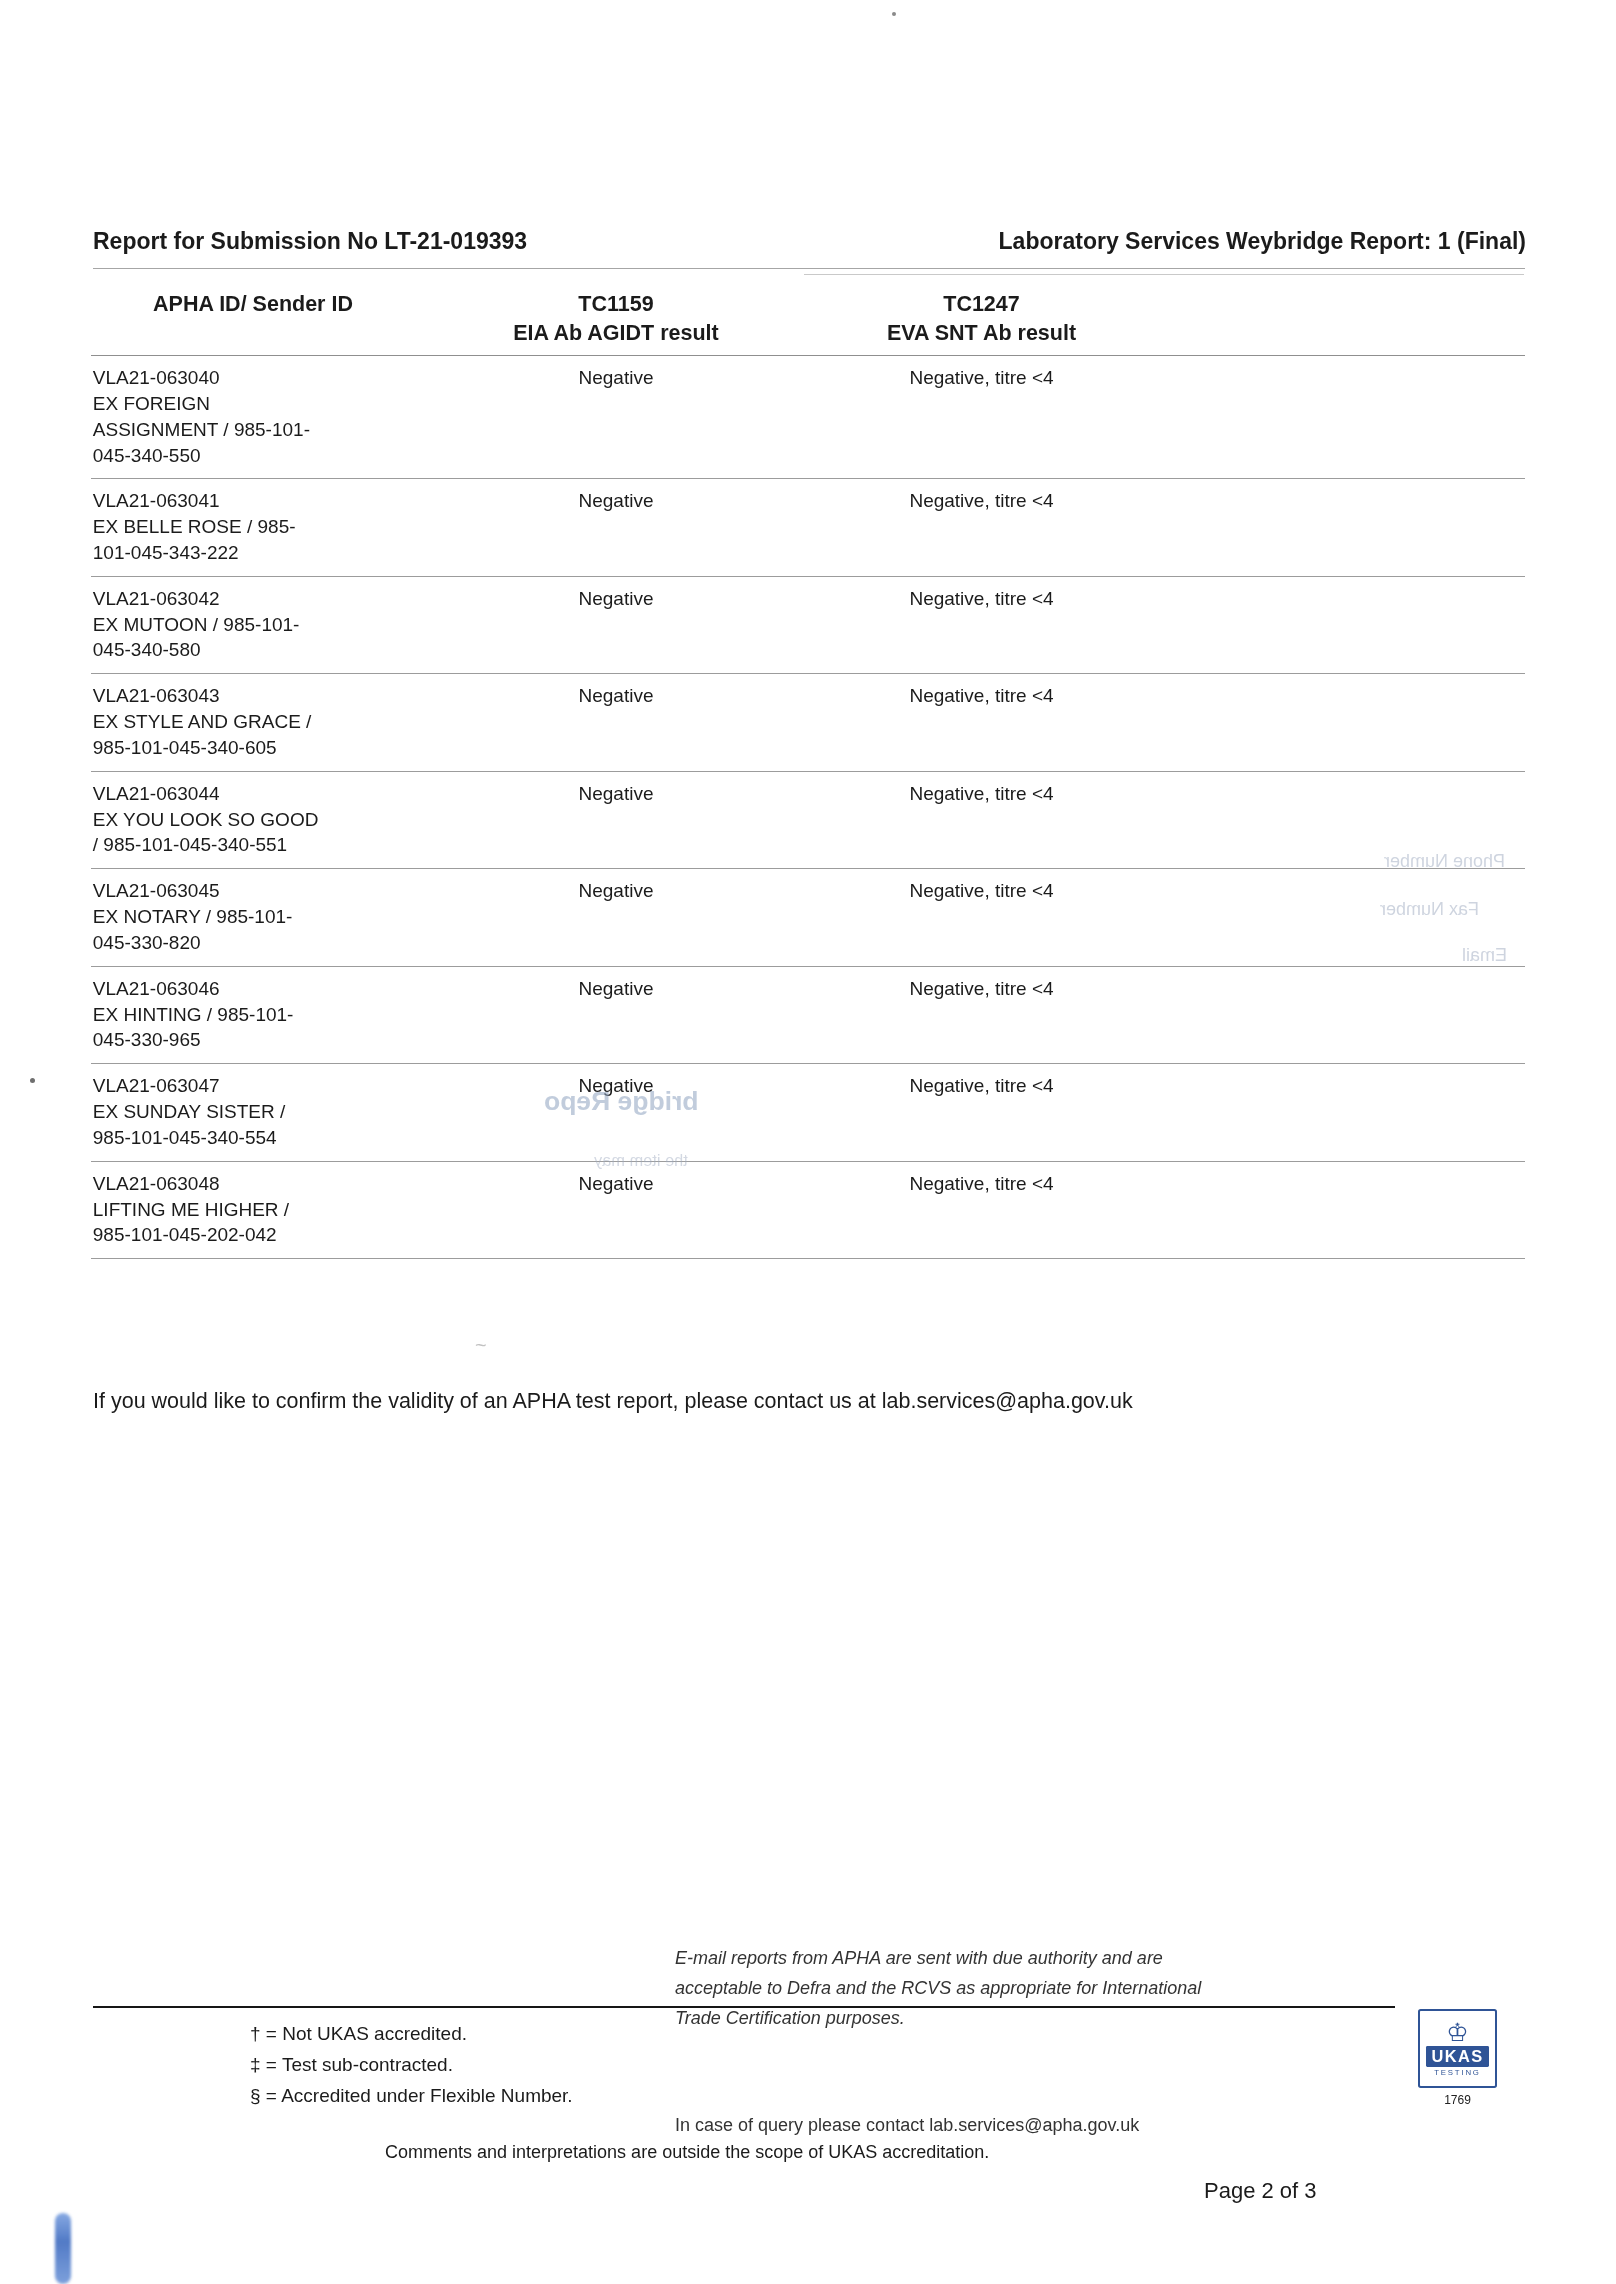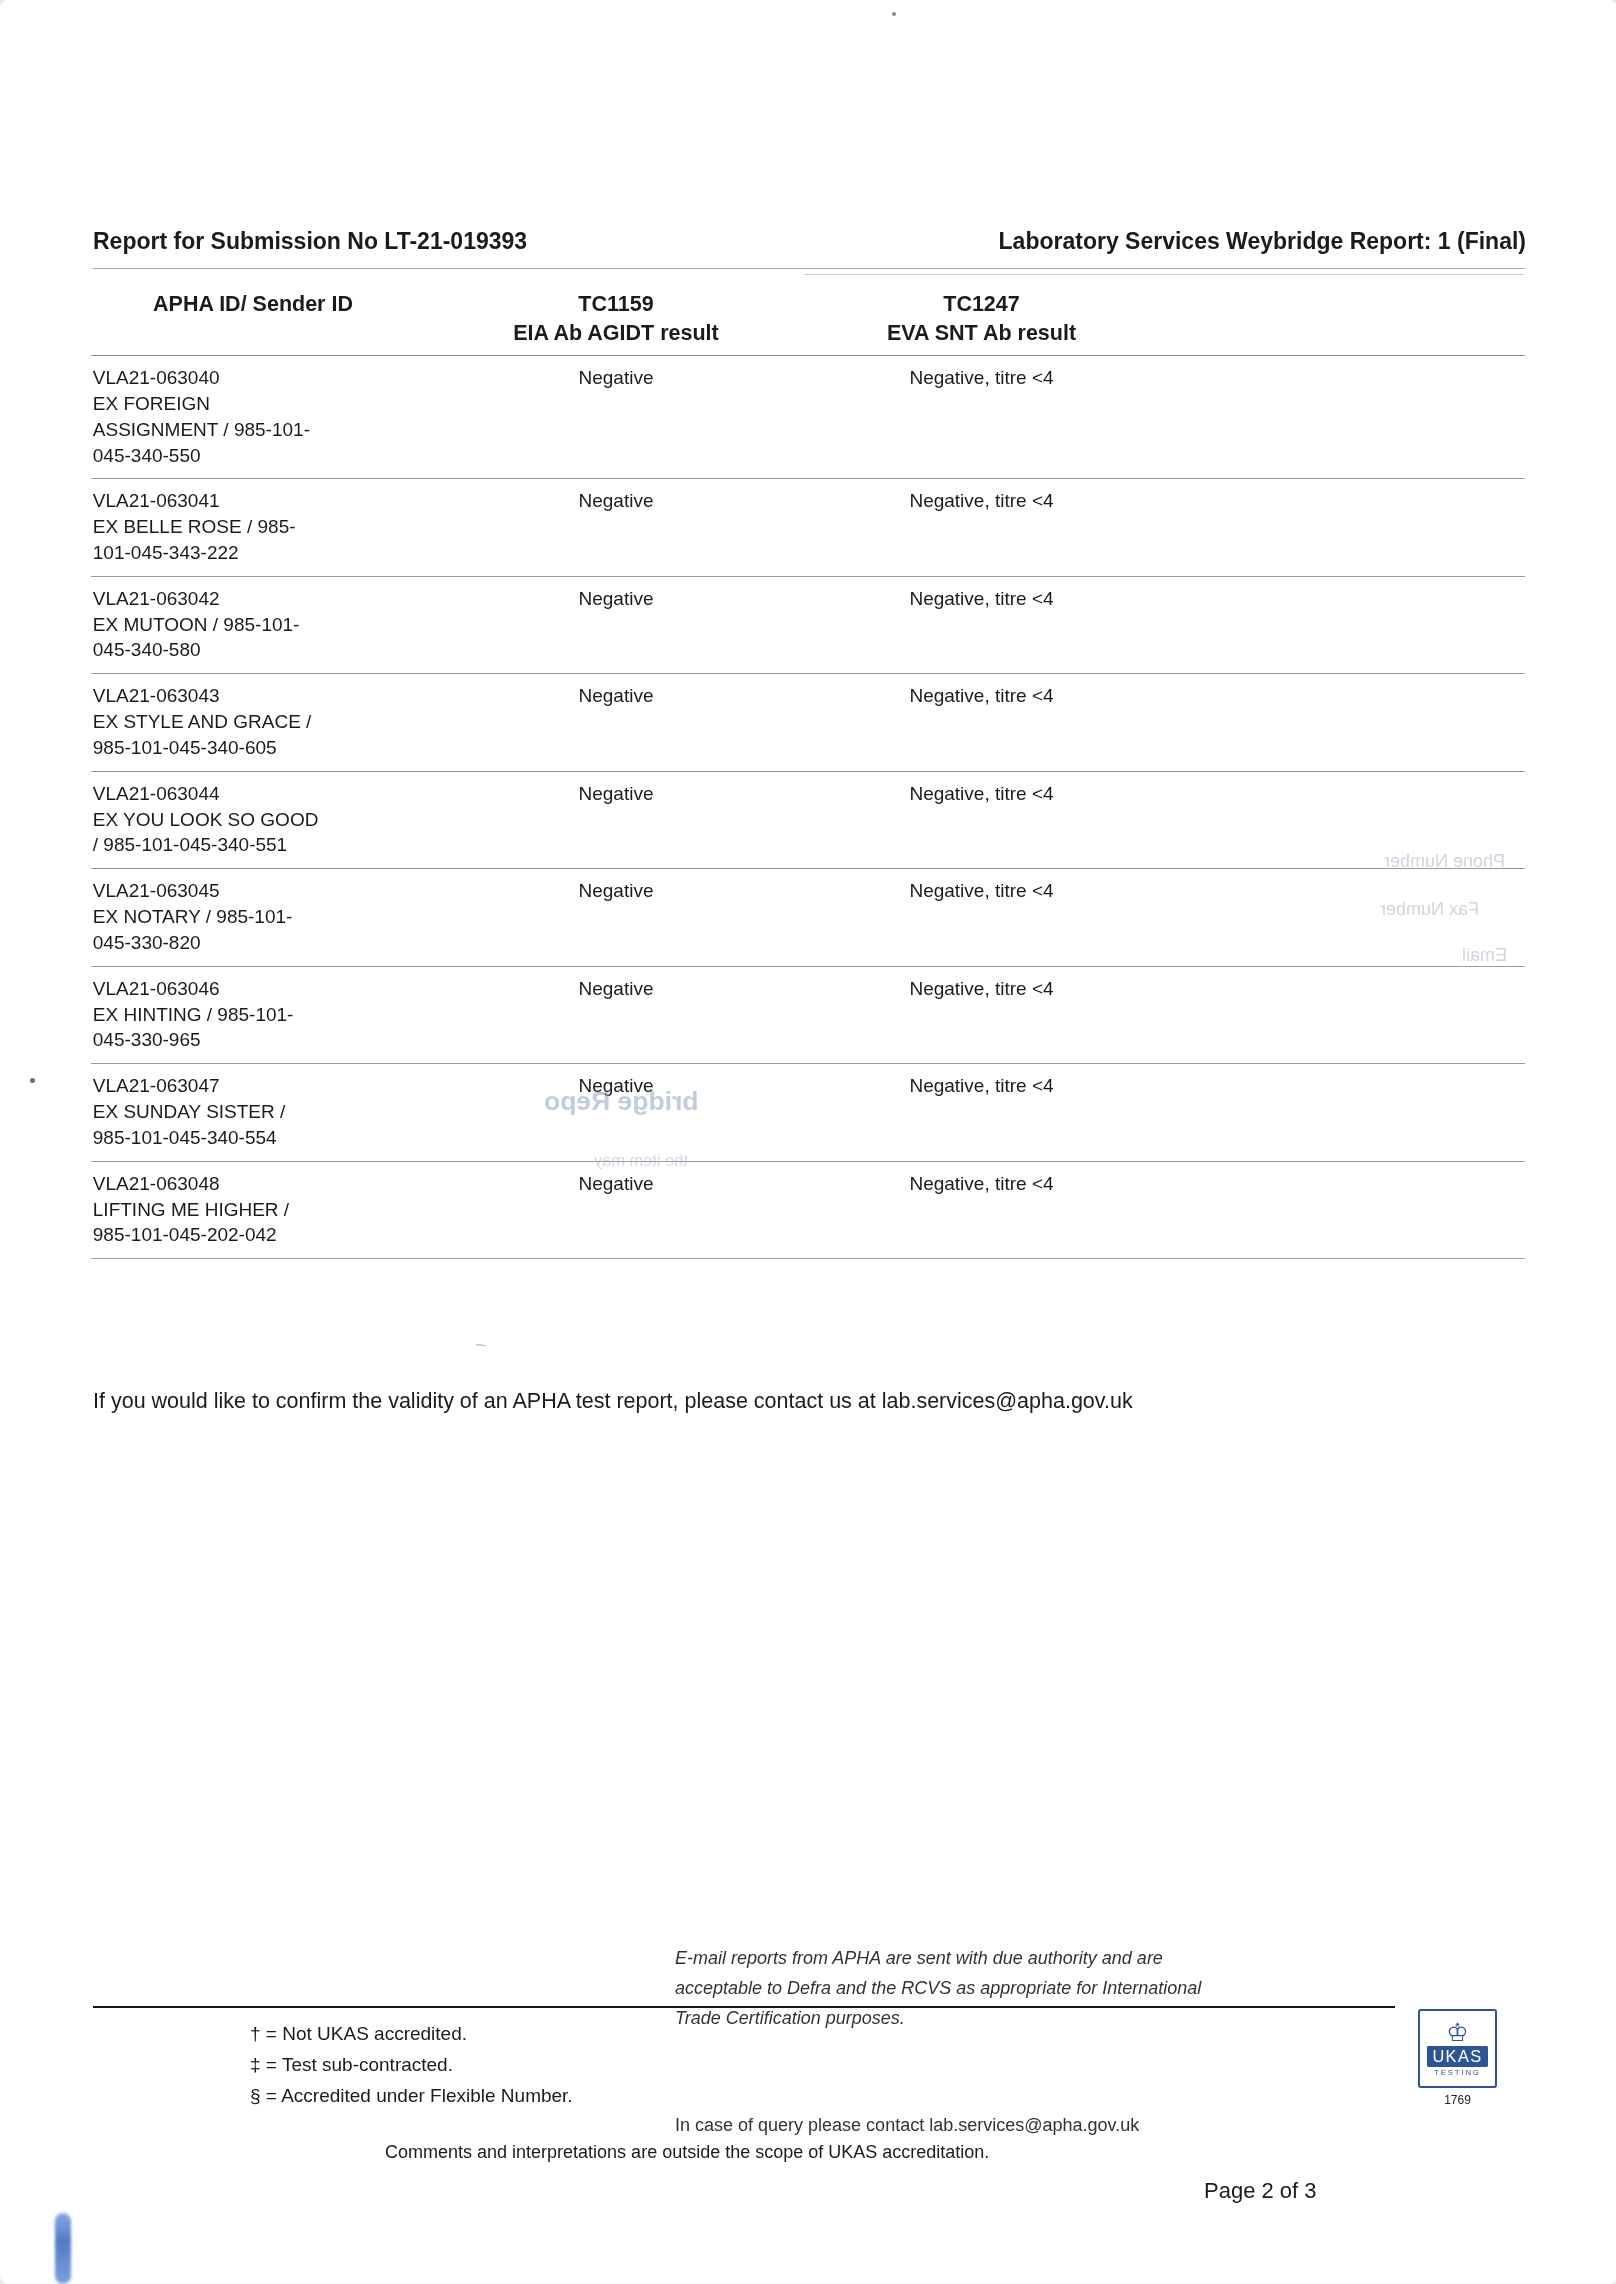--- a/index.html
+++ b/index.html
@@ -1,18 +1,18 @@
 <!DOCTYPE html>
 <html style="font-size:7.3px"><head>
 <meta charset="utf-8">
 <style>
   html,body{margin:0;padding:0;background:#e8e8e8;}
   .page{
     position:relative;width:1617px;height:2284px;background:#ffffff;overflow:hidden;
-    font-family:"Liberation Sans",sans-serif;color:#1b1b1b;margin:0 auto;border-radius:8px;
+    font-family:"Liberation Sans",sans-serif;color:#1b1b1b;margin:0 auto;
   }
   
   .header-row{position:absolute;top:228px;left:93px;width:1433px;display:flex;justify-content:space-between;font-weight:bold;font-size:23px;}
   .top-rule{position:absolute;top:268px;left:93px;width:1432px;border-top:1.4px solid #a6a6a6;}
   .top-rule2{position:absolute;top:274px;left:804px;width:720px;border-top:0.9px solid #c9c9c9;}
   
   .results-table{position:absolute;top:287px;left:91px;width:1434px;}
   .thead{display:grid;grid-template-columns:365px 320px 411px 1fr;padding:2.7px 0 7.3px;border-bottom:0.9px solid #8f8f8f;font-weight:bold;font-size:21.5px;line-height:1.35;}
   .th{text-align:center;}
   .th-id{padding-right:41px;}
@@ -25,21 +25,21 @@
   .footer-rule{position:absolute;top:2006px;left:93px;width:1302px;border-top:2.3px solid #161616;}
   .legend{position:absolute;top:2018px;left:250px;font-size:19px;line-height:31px;}
   .note{position:absolute;top:1943px;left:675px;width:676px;font-style:italic;font-size:18px;line-height:30px;color:#333;white-space:pre-line;}
   .query{position:absolute;top:2115px;left:675px;font-size:18px;color:#333;}
   .comments{position:absolute;top:2142px;left:385px;font-size:18px;}
   .page-number{position:absolute;top:2178px;left:1204px;font-size:22px;}
   
   .ukas{position:absolute;top:2009px;left:1416px;width:83px;text-align:center;}
   .ukas-box{width:79px;height:79px;border:2.3px solid #2f5496;border-radius:2.7px;background:#fff;display:flex;flex-direction:column;align-items:center;justify-content:center;gap:0.9px;box-sizing:border-box;margin:0 auto;}
   .crown{color:#2f5496;font-size:25px;line-height:1;}
-  .ukas-name{background:#2f5496;color:#fff;font-weight:normal;font-size:16.4px;letter-spacing:1.4px;padding:0.9px 5.5px;border-radius:1.4px;}
+  .ukas-name{background:#2f5496;color:#fff;font-weight:bold;font-size:16.4px;letter-spacing:1.4px;padding:0.9px 5.5px;border-radius:1.4px;}
   .ukas-type{color:#2f5496;font-size:7.8px;letter-spacing:1.8px;}
   .ukas-number{margin-top:4.6px;font-size:12px;color:#222;}
   
   .ghost{position:absolute;transform:scaleX(-1);color:#9fabc0;opacity:.5;font-size:18px;white-space:nowrap;}
   .ghost-phone{top:851px;left:1384px;}
   .ghost-fax{top:899px;left:1380px;}
   .ghost-email{top:945px;left:1462px;}
   .ghost-bridge{top:1086px;left:544px;font-size:26.5px;font-weight:bold;color:#8fa3c0;opacity:.55;}
   .ghost-item{top:1151px;left:594px;font-size:16.4px;opacity:.45;}
   .ink-mark{position:absolute;top:2213px;left:55px;width:16.4px;height:71px;border-radius:8.2px;

